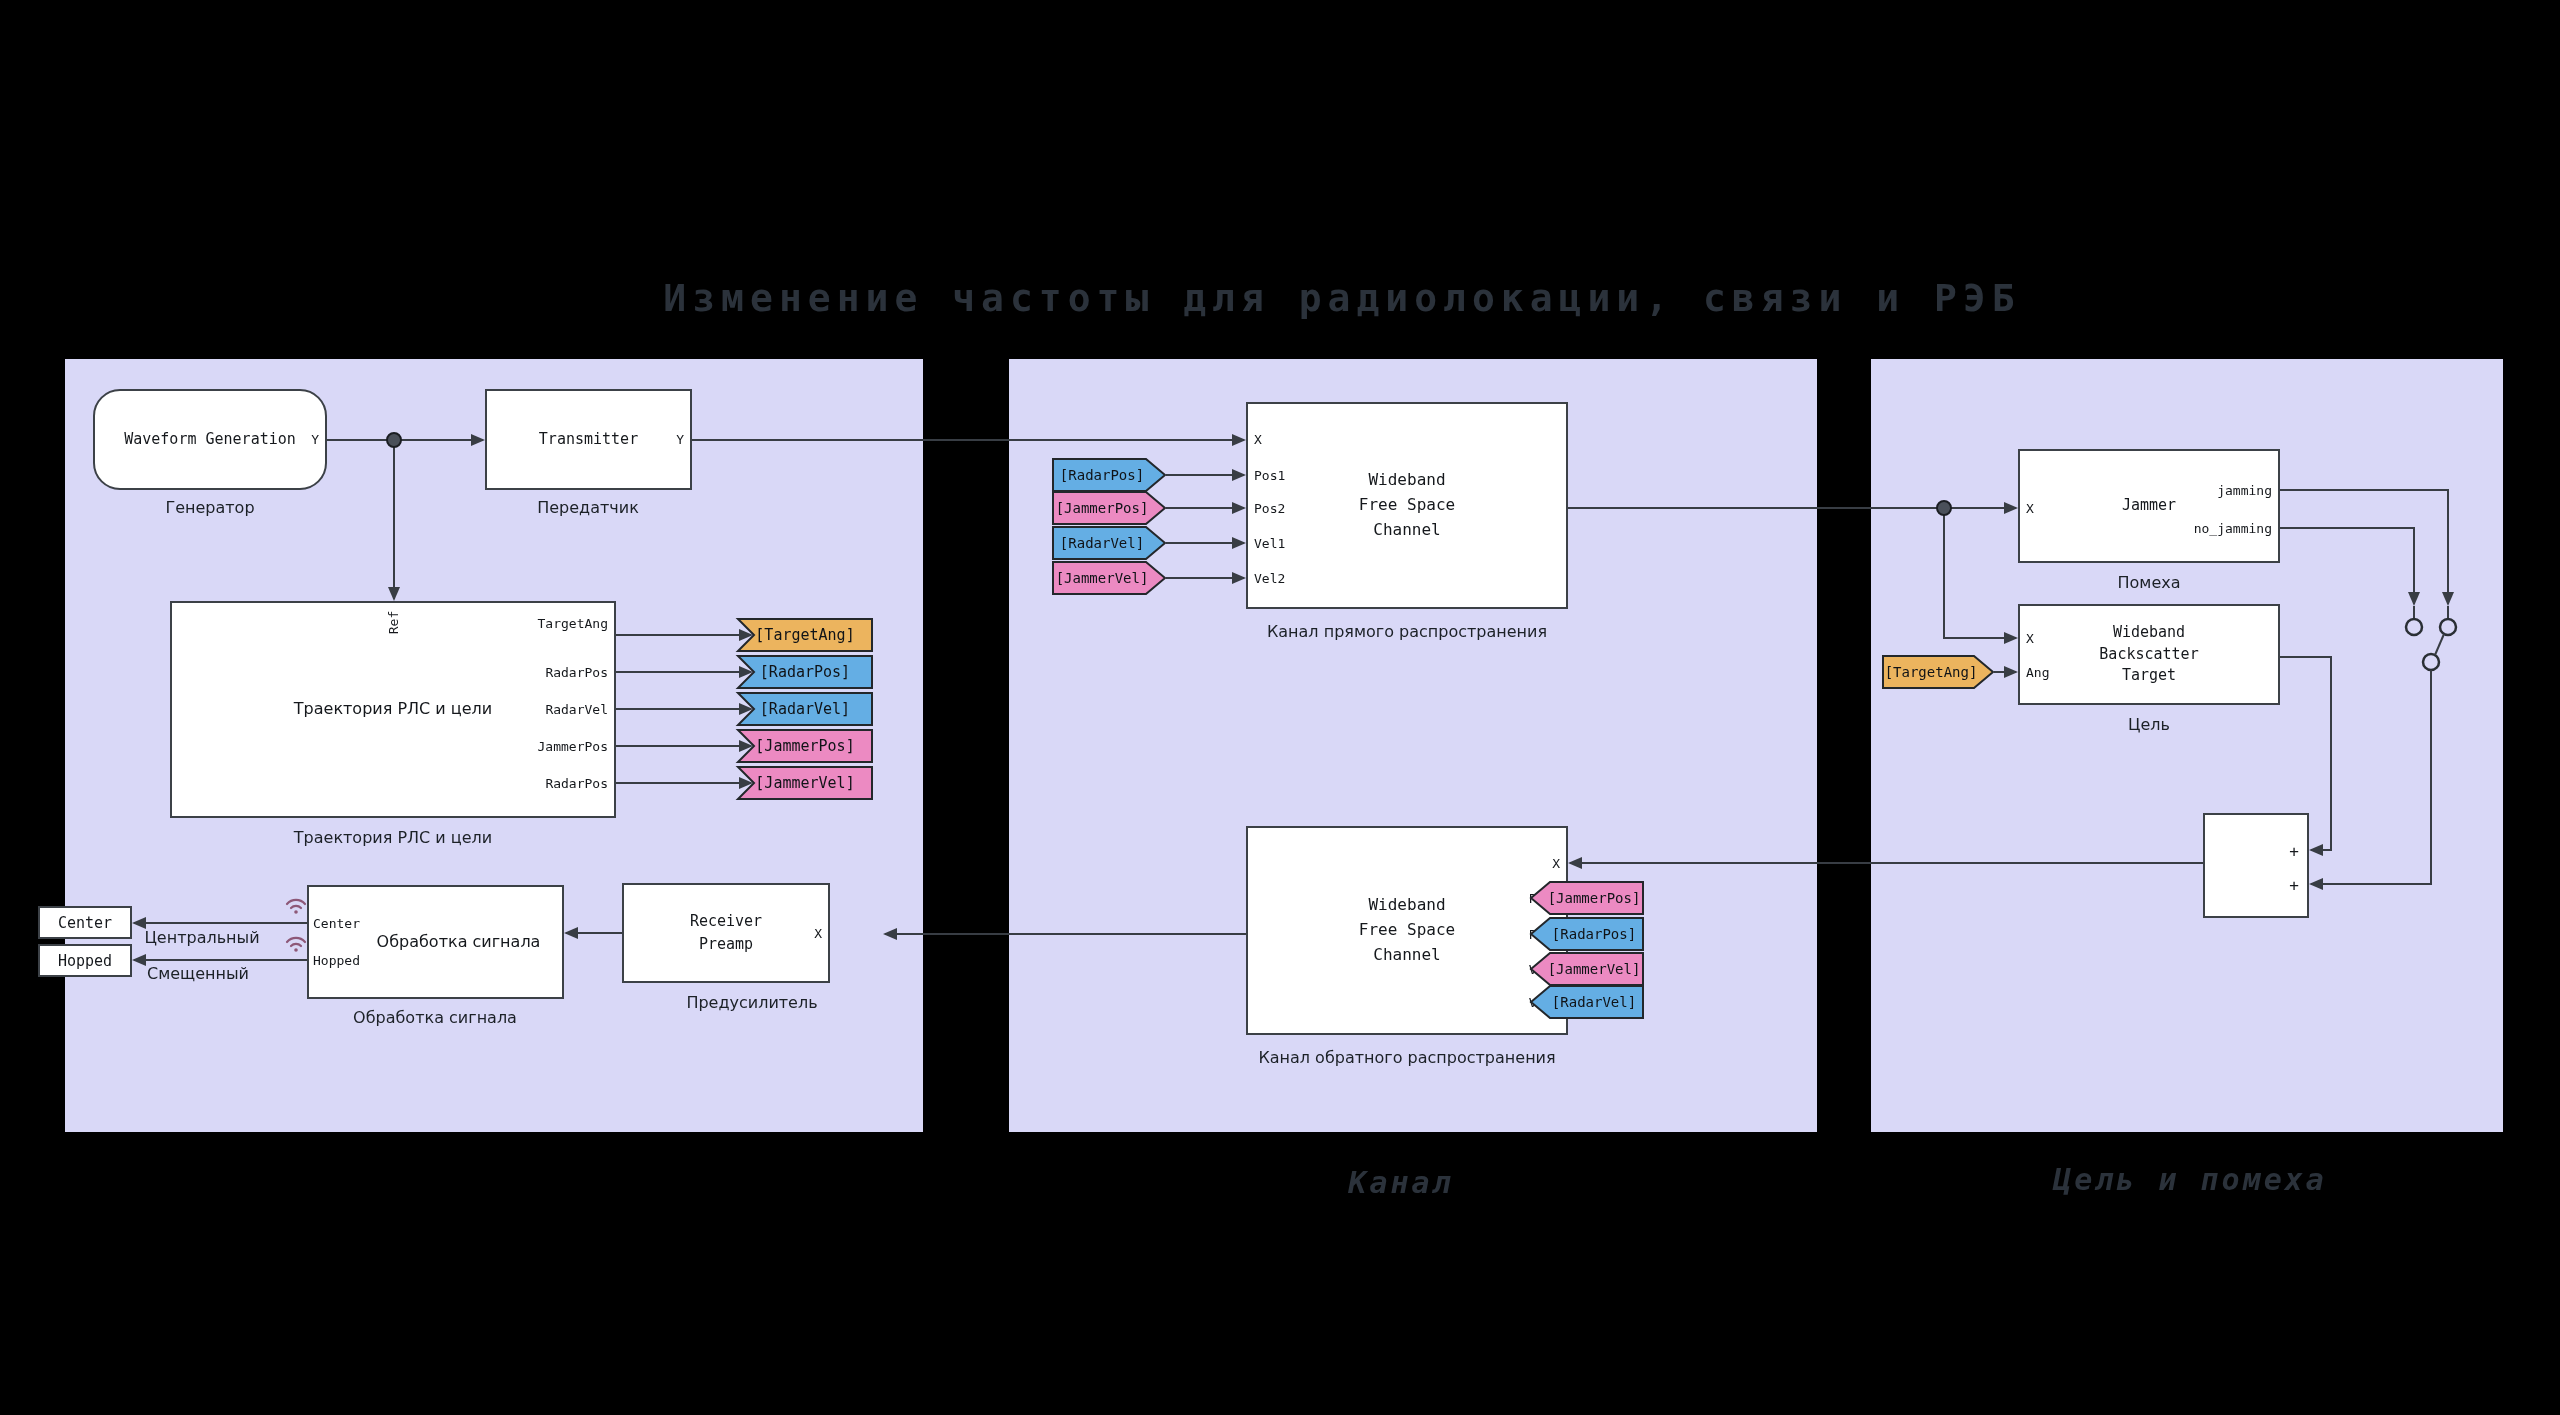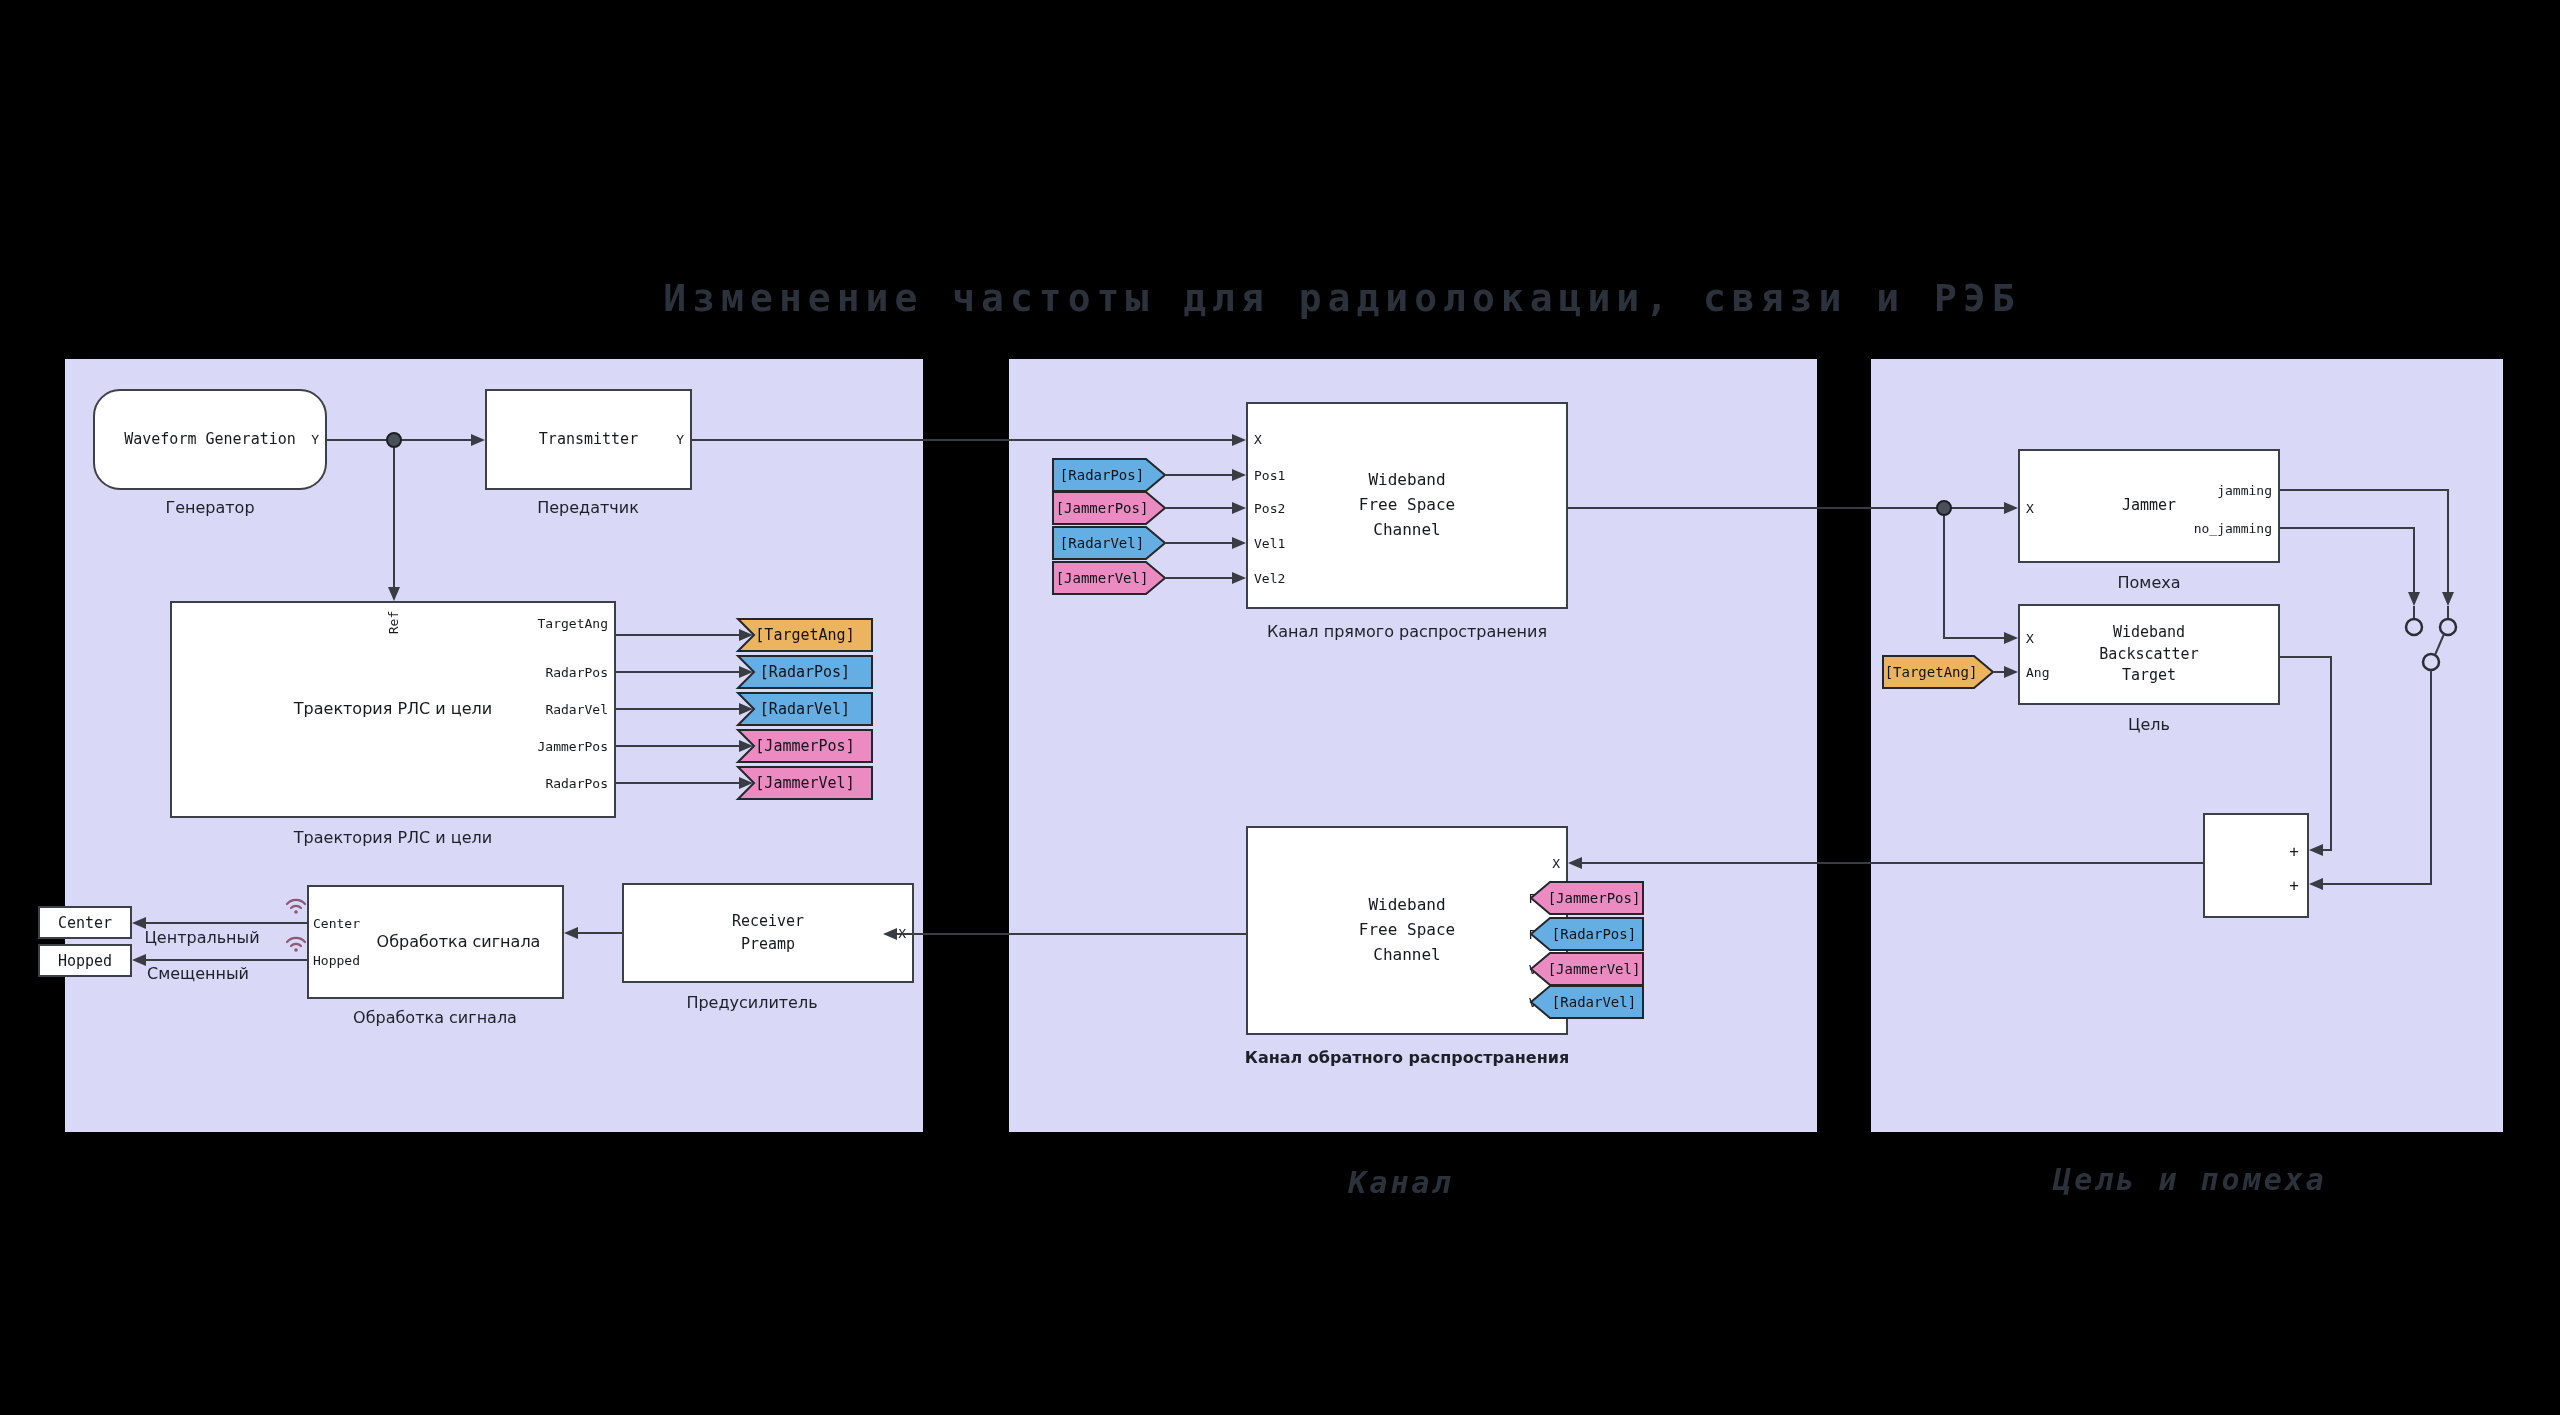--- a/index.html
+++ b/index.html
@@ -124,21 +124,21 @@
 
   <div class="blk z3" style="left:307px;top:885px;width:257px;height:114px;">
     <div class="blk-text" style="font-family:'DejaVu Sans','Liberation Sans',sans-serif;padding-left:46px;">
         <span>Обработка сигнала</span>
       </div>
     <span class="port" style="left:4px;top:29px;">Center</span>
     <span class="port" style="left:4px;top:66px;">Hopped</span>
   </div>
   <div class="caption" style="left:435px;top:1008px;">Обработка сигнала</div>
 
-  <div class="blk z3" style="left:622px;top:883px;width:292px;height:100px;">
+  <div class="blk z3" style="left:622px;top:883px;width:208px;height:100px;">
     <div class="blk-text" style="font-size:15px;">
       <span>Receiver</span>
       <span>Preamp</span>
     </div>
     <span class="port" style="right:6px;top:41px;">X</span>
   </div>
   <div class="caption" style="left:752px;top:993px;">Предусилитель</div>
 
   <div class="scope z6" style="left:38px;top:906px;width:94px;height:33px;">
     <span>Center</span>
@@ -204,21 +204,21 @@
       <span>Wideband</span>
       <span>Free Space</span>
       <span>Channel</span>
     </div>
     <span class="port" style="right:6px;top:28px;">X</span>
     <span class="port" style="right:6px;top:63px;">Pos1</span>
     <span class="port" style="right:6px;top:99px;">Pos2</span>
     <span class="port" style="right:6px;top:134px;">Vel1</span>
     <span class="port" style="right:6px;top:167px;">Vel2</span>
   </div>
-  <div class="caption" style="left:1407px;top:1048px;font-weight:bold;">Канал обратного распространения</div>
+  <div class="caption" style="left:1407px;top:1048px;">Канал обратного распространения</div>
 
   <div class="tag tag-pink fromtag z6" style="left:1530px;top:881px;width:114px;height:34px;">
     <svg viewBox="0 0 114 34">
         <polygon class="tag-poly" points="20,1 113,1 113,33 20,33 1,17"></polygon>
       </svg>
     <span style="padding-left:14px;">[JammerPos]</span>
   </div>
   <div class="tag tag-blue fromtag z6" style="left:1530px;top:917px;width:114px;height:34px;">
     <svg viewBox="0 0 114 34">
         <polygon class="tag-poly" points="20,1 113,1 113,33 20,33 1,17"></polygon>

